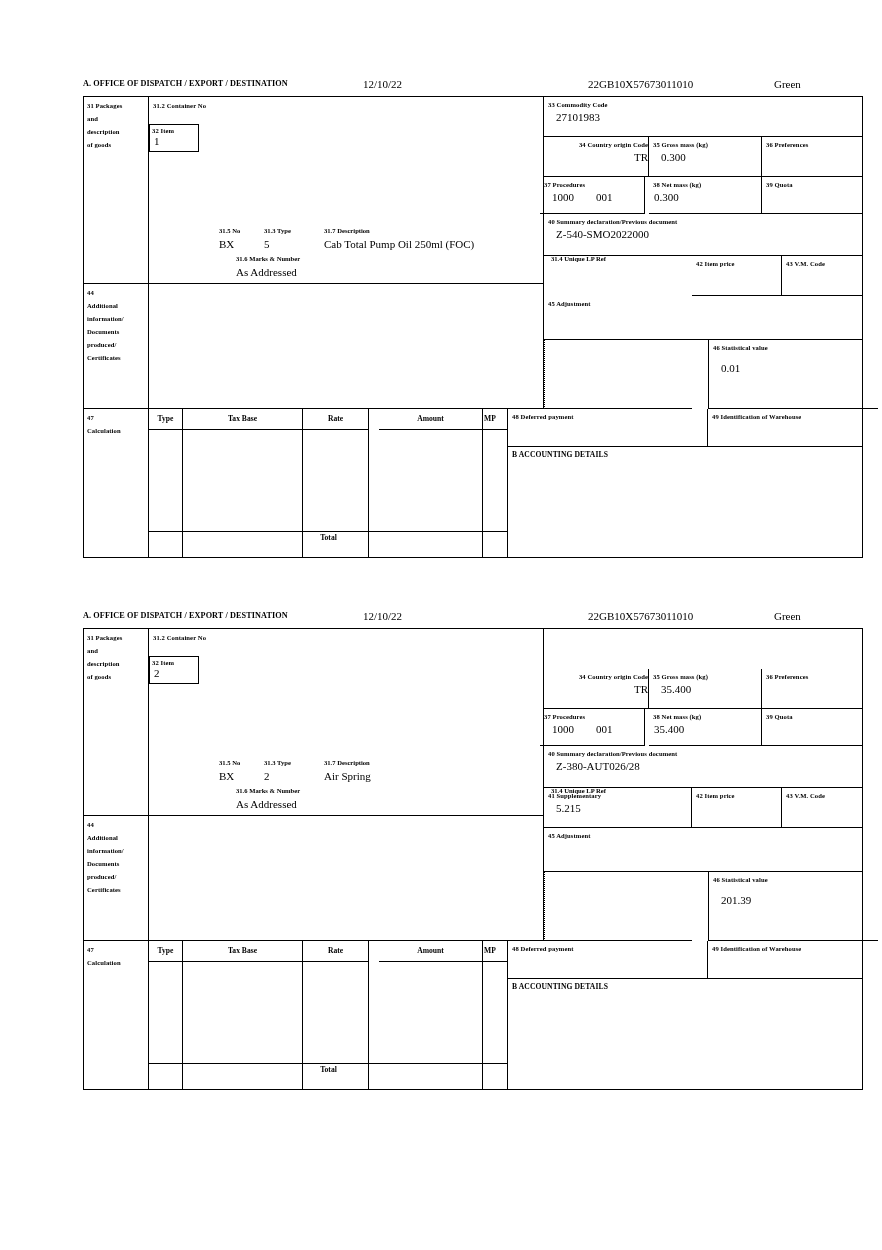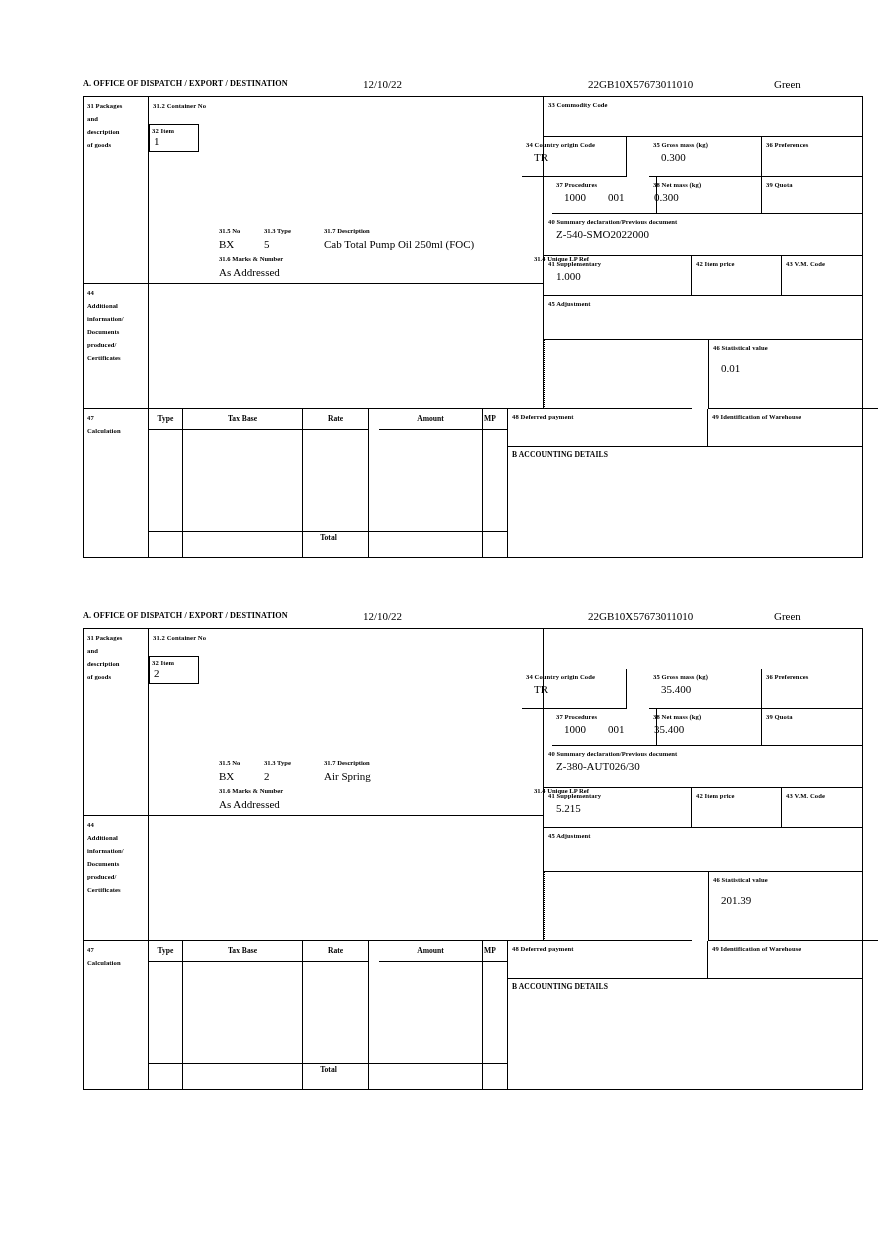--- a/index.html
+++ b/index.html
@@ -122,24 +122,24 @@
   .c-itembox .val { padding: 0 0 0 4px; font-size: 11px; }
 
   .subline {
     position: absolute;
     font-size: 6.6px;
     font-weight: bold;
   }
 
   
   .c33 { left: 460px; top: 0; width: 318px; height: 40px; }
-  .c34 { left: 438px; top: 40px; width: 105px; height: 40px; }
+  .c34 { left: 460px; top: 40px; width: 105px; height: 40px; text-align: right; }
   .c35 { left: 565px; top: 40px; width: 113px; height: 40px; }
   .c36 { left: 678px; top: 40px; width: 100px; height: 40px; }
-  .c37 { left: 468px; top: 80px; width: 105px; height: 37px; }
+  .c37 { left: 456px; top: 80px; width: 105px; height: 37px; }
   .c38 { left: 565px; top: 80px; width: 113px; height: 37px; }
   .c39 { left: 678px; top: 80px; width: 100px; height: 37px; }
   .c40 { left: 460px; top: 117px; width: 318px; height: 42px; }
   .c41 { left: 460px; top: 159px; width: 148px; height: 40px; }
   .c42 { left: 608px; top: 159px; width: 90px; height: 40px; }
   .c43 { left: 698px; top: 159px; width: 80px; height: 40px; }
   .c45 { left: 460px; top: 199px; width: 318px; height: 44px; }
   .c-blank { left: 460px; top: 243px; width: 148px; height: 69px; }
   .c46 { left: 608px; top: 243px; width: 170px; height: 69px; margin-left: 16px; }
 
@@ -195,21 +195,21 @@
     left: 70px;
     top: 130px;
     width: 380px;
   }
   .desc-labels { position: relative; height: 10px; }
   .desc-values { position: relative; height: 16px; }
   .dv { position: absolute; font-size: 11px; }
 
   .marks-row {
     position: absolute;
-    left: 70px;
+    left: 87px;
     top: 158px;
     width: 385px;
   }
   .marks-labels { position: relative; height: 10px; }
   .marks-value { position: relative; height: 16px; }
 </style>
 </head>
 <body>
 
 <div class="page">
@@ -261,20 +261,21 @@
           </div>
           <div class="marks-value" style="margin-top:1px">
             <div class="dv" style="left:0">As Addressed</div>
             <div class="dv" style="left:315px"></div>
           </div>
         </div>
       </div>
 
       <div class="cell c33 bdr-b">
         <div class="lbl">33 Commodity Code</div>
+        <div class="val">27101983</div>
       </div>
 
       <div class="cell c34 bdr-b bdr-r">
         <div class="lbl">34 Country origin Code</div>
         <div class="val">TR</div>
       </div>
 
       <div class="cell c35 bdr-b bdr-r">
         <div class="lbl">35 Gross mass (kg)</div>
         <div class="val">0.300</div>
@@ -300,24 +301,20 @@
       <div class="cell c39 bdr-b">
         <div class="lbl">39 Quota</div>
         <div class="val"></div>
       </div>
 
       <div class="cell c40 bdr-b">
         <div class="lbl">40 Summary declaration/Previous document</div>
         <div class="val">Z-540-SMO2022000</div>
       </div>
 
-      <div class="cell c41 bdr-b bdr-r">
-        <div class="lbl">41 Supplementary</div>
-        <div class="val">1.000</div>
-      </div>
 
       <div class="cell c42 bdr-b bdr-r">
         <div class="lbl">42 Item price</div>
         <div class="val"></div>
       </div>
 
       <div class="cell c43 bdr-b">
         <div class="lbl">43 V.M. Code</div>
         <div class="val"></div>
       </div>
@@ -456,21 +453,21 @@
       <div class="cell c38 bdr-b bdr-r">
         <div class="lbl">38 Net mass (kg)</div>
         <div class="val" style="padding-left:5px">35.400</div>
       </div>
       <div class="cell c39 bdr-b">
         <div class="lbl">39 Quota</div>
         <div class="val"></div>
       </div>
       <div class="cell c40 bdr-b">
         <div class="lbl">40 Summary declaration/Previous document</div>
-        <div class="val">Z-380-AUT026/30</div>
+        <div class="val">Z-380-AUT026/28</div>
       </div>
       <div class="cell c41 bdr-b bdr-r">
         <div class="lbl">41 Supplementary</div>
         <div class="val">5.215</div>
       </div>
       <div class="cell c42 bdr-b bdr-r">
         <div class="lbl">42 Item price</div>
         <div class="val"></div>
       </div>
       <div class="cell c43 bdr-b">

